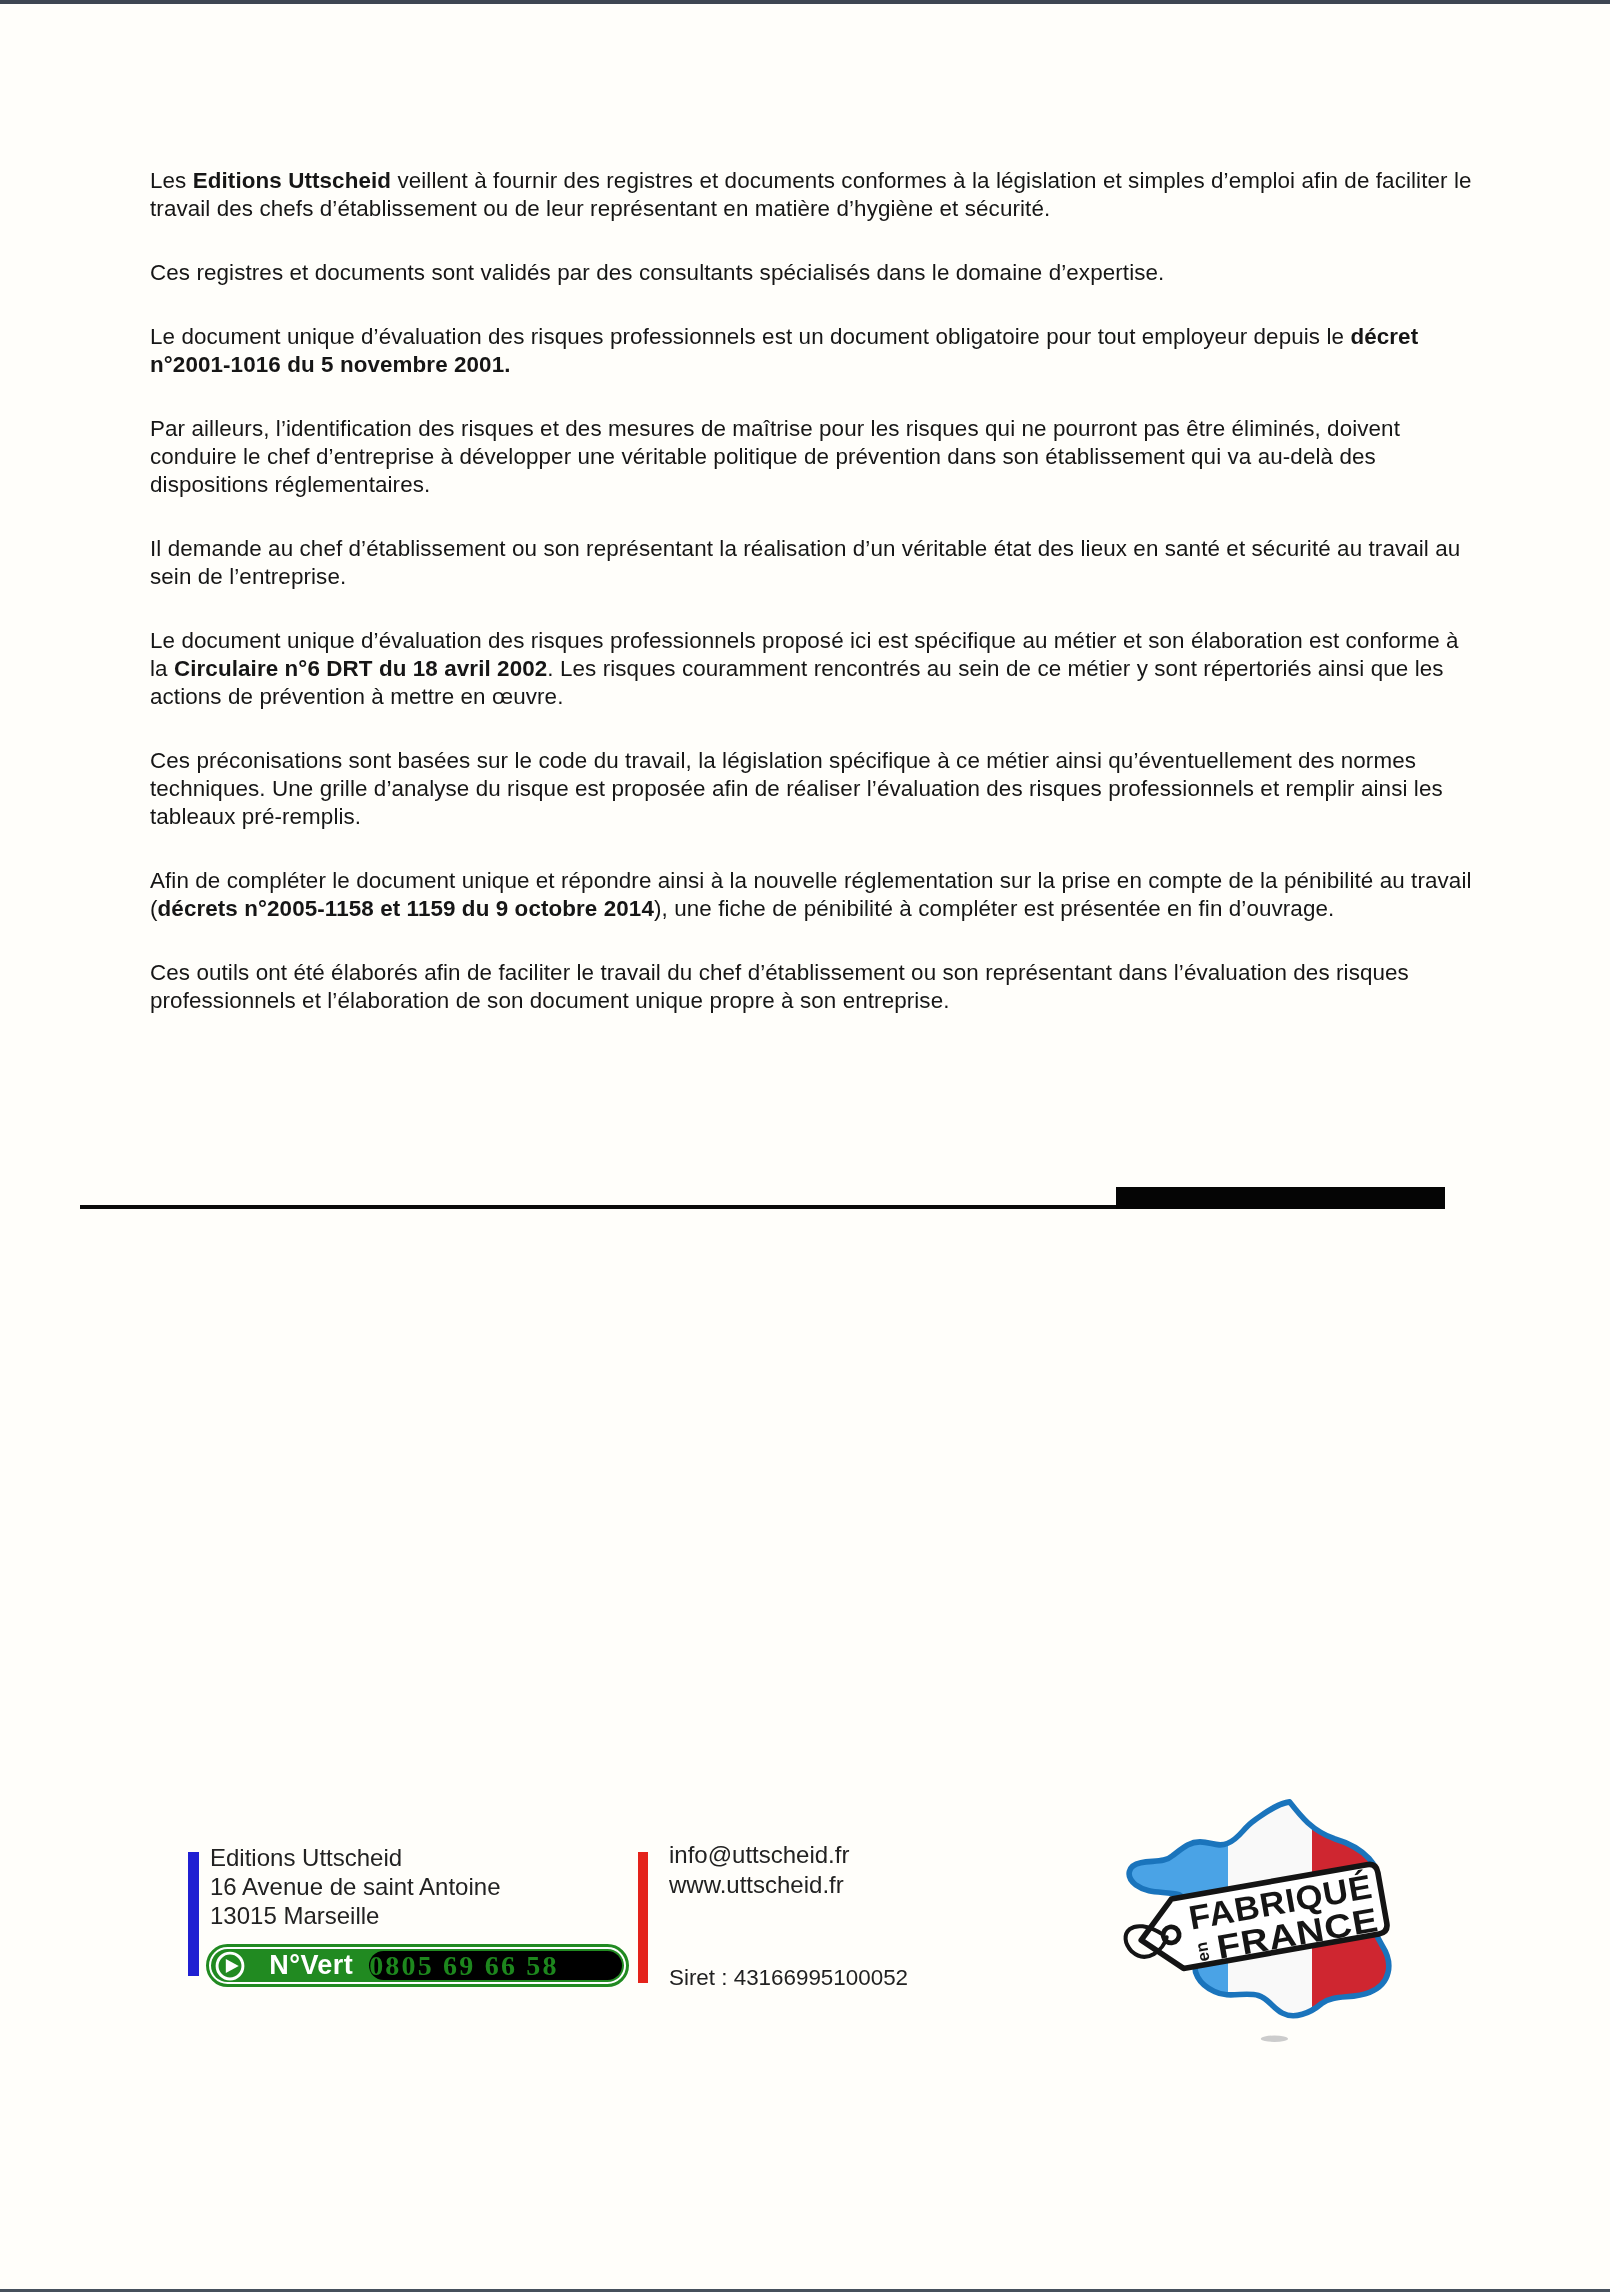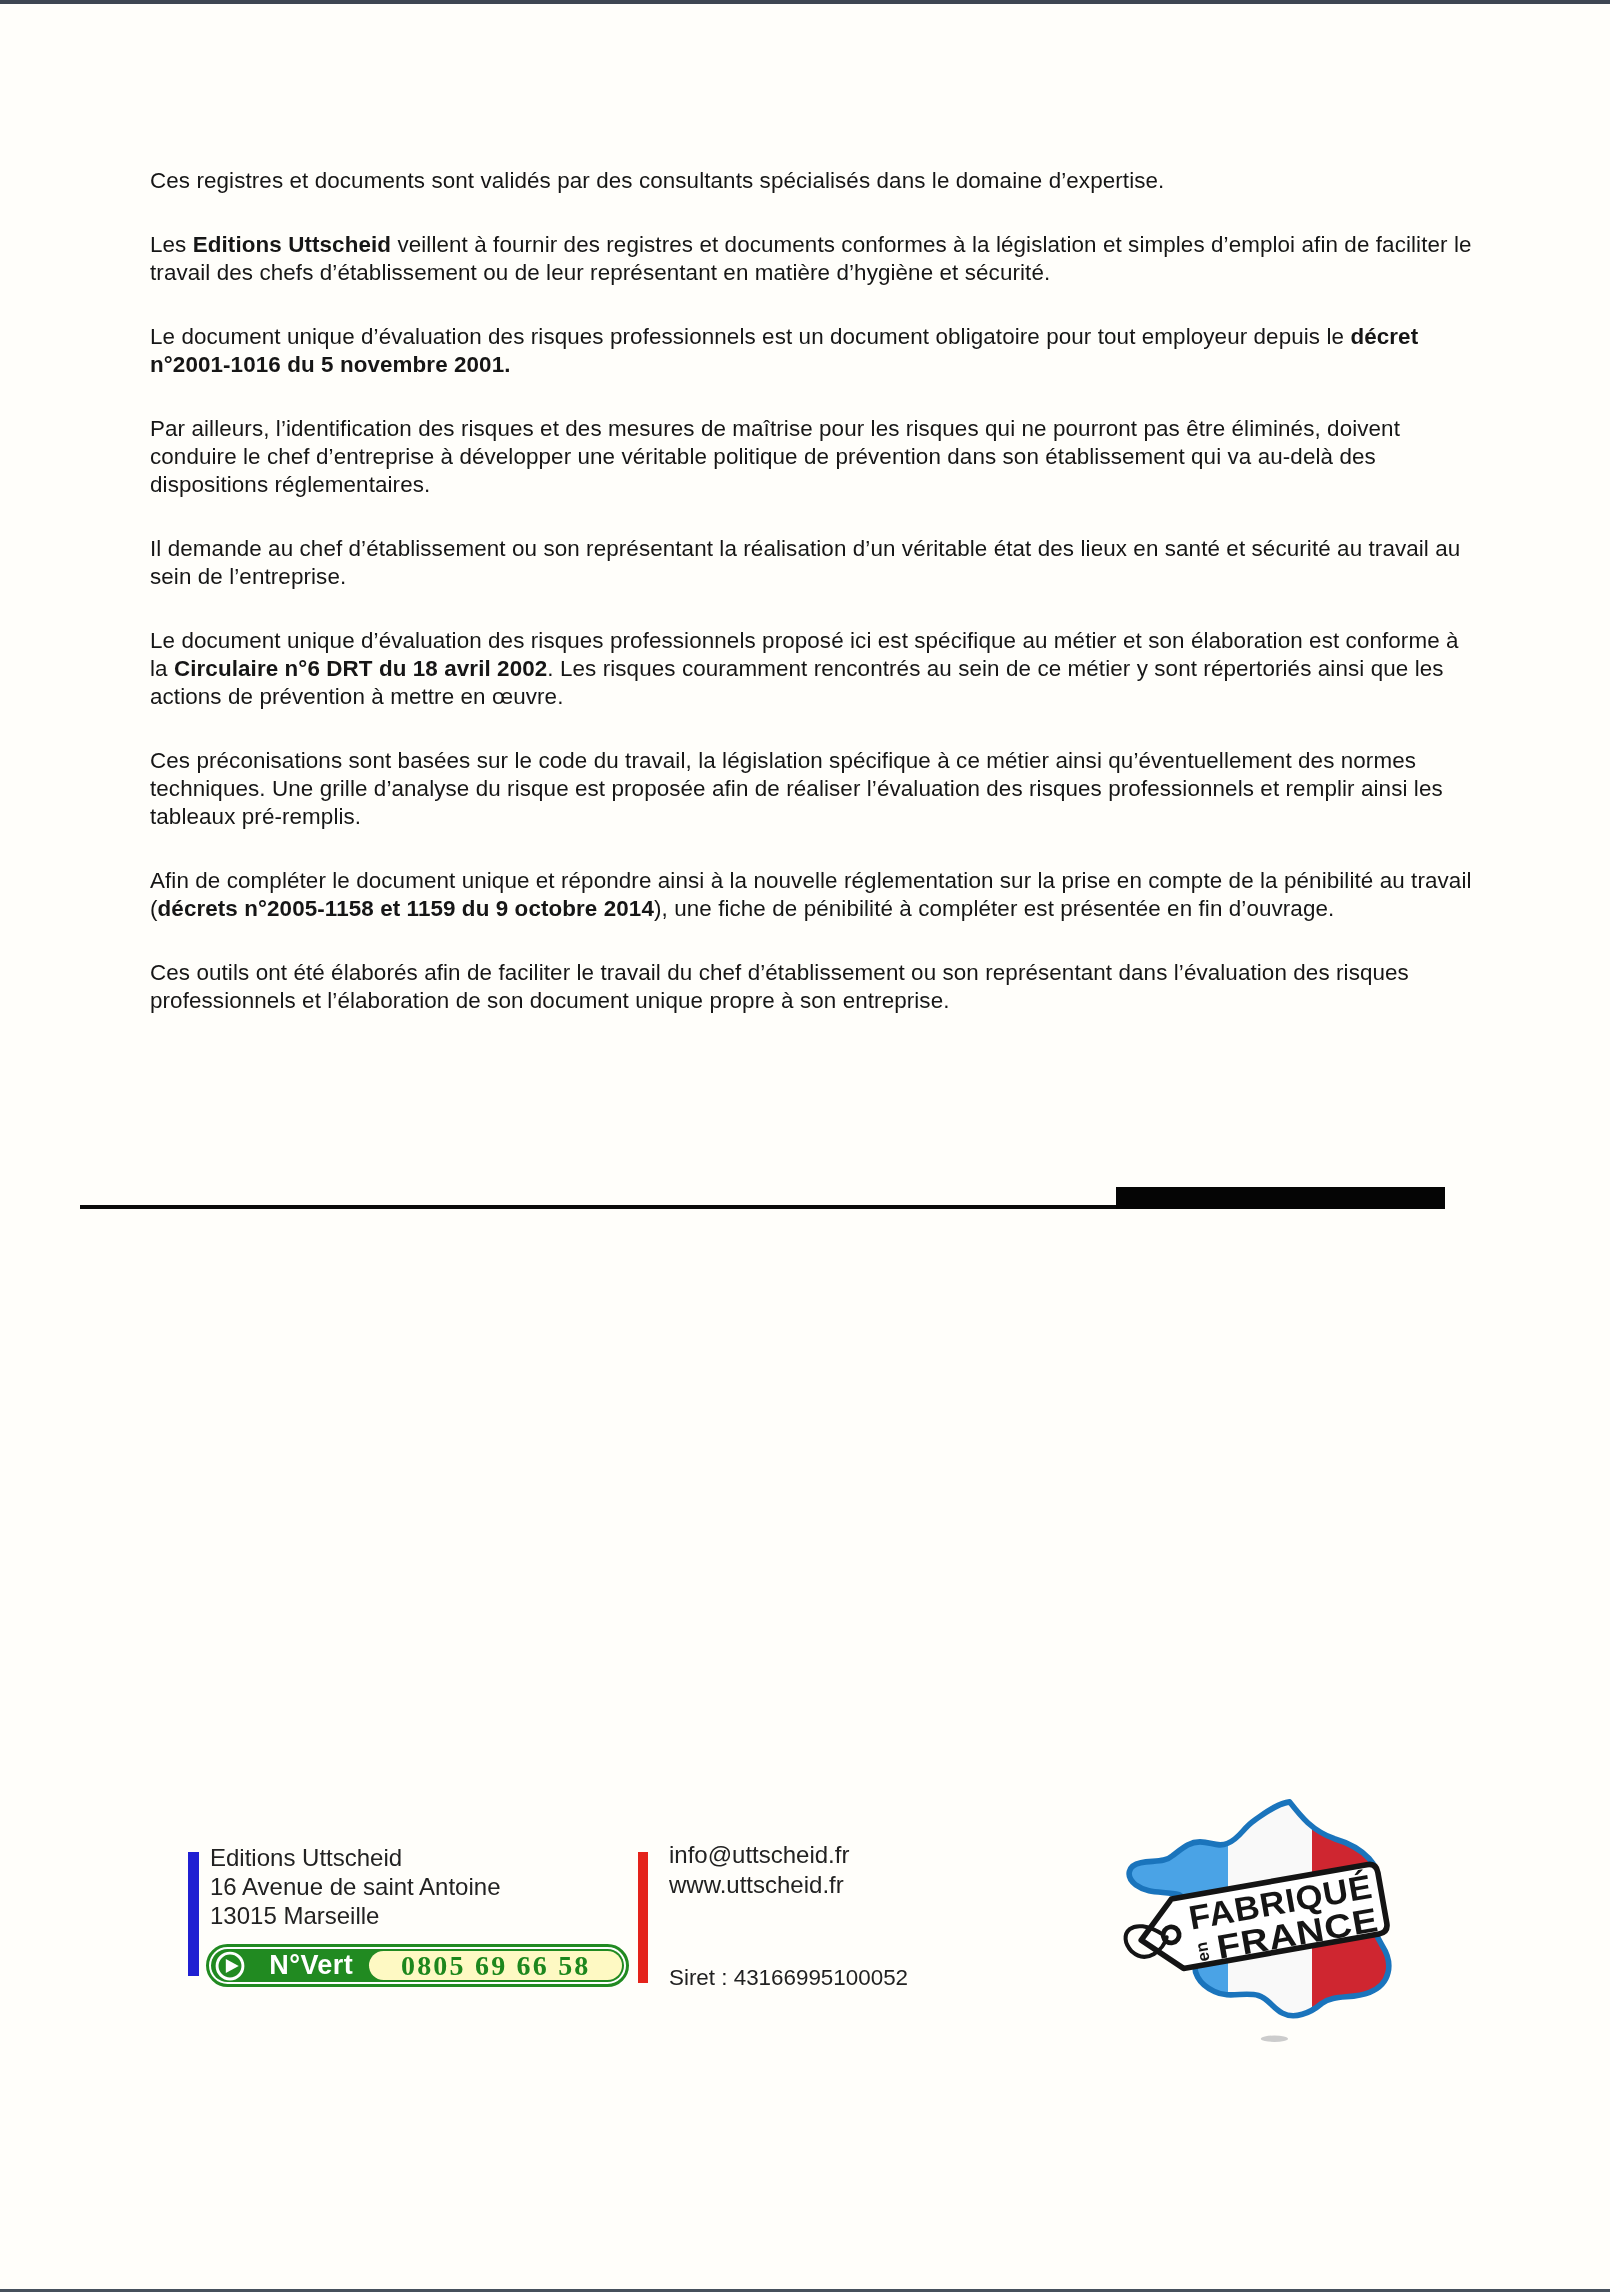--- a/index.html
+++ b/index.html
@@ -64,22 +64,22 @@
     display:flex; align-items:center; gap:24px;
     padding-left:4.5px;
   }
   .nvert-label {
     font-size:27px; font-weight:700; color:#ffffff;
     letter-spacing:0.4px; padding-right:12.5px;
   }
   .nvert-right {
     flex:1 1 auto; align-self:stretch;
     margin:1.8px 1.8px 1.8px 3.6px;
-    background:#fef9c3; border-radius:895px;
-    display:flex; align-items:center; justify-content:center;
+    background:#000000; border-radius:895px;
+    display:flex; align-items:center; 
   }
   .nvert-number {
     font-family:"Liberation Serif", serif;
     font-size:28px; font-weight:700; color:#1d871d;
     letter-spacing:2.2px; white-space:nowrap;
   }
   .play { width:30px; height:30px; display:block; }
 
   
   .mif { position:absolute; left:1120px; top:1793px; width:304px; height:253px; }
@@ -87,22 +87,22 @@
   .tag-small { font:700 21px "Liberation Sans", sans-serif; fill:#151515; }
 </style>
 </head>
 <body>
 
 <div class="page">
 
   <div class="edge-top"></div>
 
   <div class="intro">
+    <p><span>Les </span><b>Editions Uttscheid</b><span> veillent à fournir des registres et documents conformes à la législation et simples d’emploi afin de faciliter le travail des chefs d’établissement ou de leur représentant en matière d’hygiène et sécurité.</span></p>
     <p><span>Ces registres et documents sont validés par des consultants spécialisés dans le domaine d’expertise.</span></p>
-    <p><span>Les </span><b>Editions Uttscheid</b><span> veillent à fournir des registres et documents conformes à la législation et simples d’emploi afin de faciliter le travail des chefs d’établissement ou de leur représentant en matière d’hygiène et sécurité.</span></p>
     <p><span>Le document unique d’évaluation des risques professionnels est un document obligatoire pour tout employeur depuis le </span><b>décret n°2001-1016 du 5 novembre 2001.</b></p>
     <p><span>Par ailleurs, l’identification des risques et des mesures de maîtrise pour les risques qui ne pourront pas être éliminés, doivent conduire le chef d’entreprise à développer une véritable politique de prévention dans son établissement qui va au-delà des dispositions réglementaires.</span></p>
     <p><span>Il demande au chef d’établissement ou son représentant la réalisation d’un véritable état des lieux en santé et sécurité au travail au sein de l’entreprise.</span></p>
     <p><span>Le document unique d’évaluation des risques professionnels proposé ici est spécifique au métier et son élaboration est conforme à la </span><b>Circulaire n°6 DRT du 18 avril 2002</b><span>. Les risques couramment rencontrés au sein de ce métier y sont répertoriés ainsi que les actions de prévention  à mettre en œuvre.</span></p>
     <p><span>Ces préconisations sont basées sur le code du travail, la législation spécifique à ce métier ainsi qu’éventuellement des normes techniques. Une grille d’analyse du risque est proposée afin de réaliser l’évaluation des risques professionnels et remplir ainsi les tableaux pré-remplis.</span></p>
     <p><span>Afin de compléter le document unique et répondre ainsi à la nouvelle réglementation  sur la prise en compte de la pénibilité au travail (</span><b>décrets n°2005-1158 et 1159 du 9 octobre 2014</b><span>), une fiche de pénibilité à compléter est présentée en fin d’ouvrage.</span></p>
     <p><span>Ces outils ont été élaborés afin de faciliter le travail du chef d’établissement ou son représentant dans l’évaluation des risques professionnels et l’élaboration de son document unique propre à son entreprise.</span></p>
   </div>
 
   <div class="divider-line"></div>

